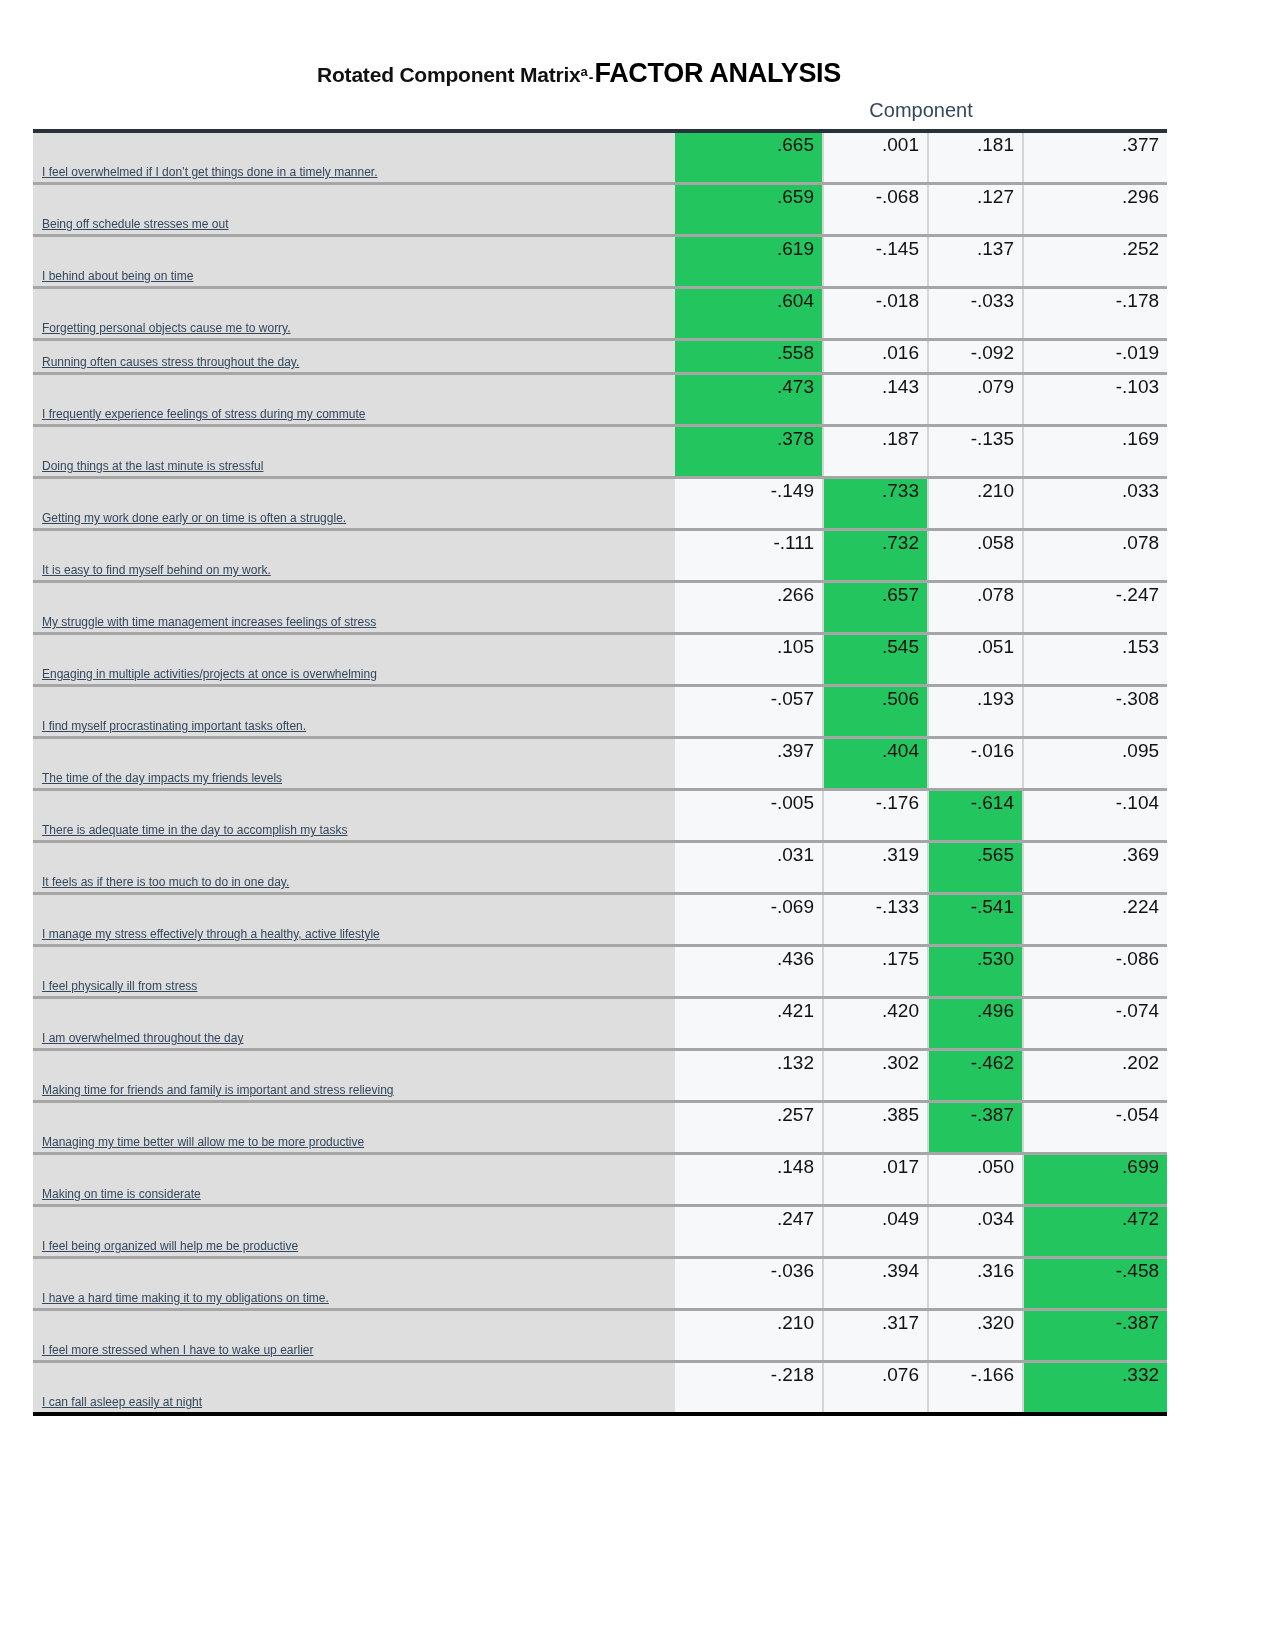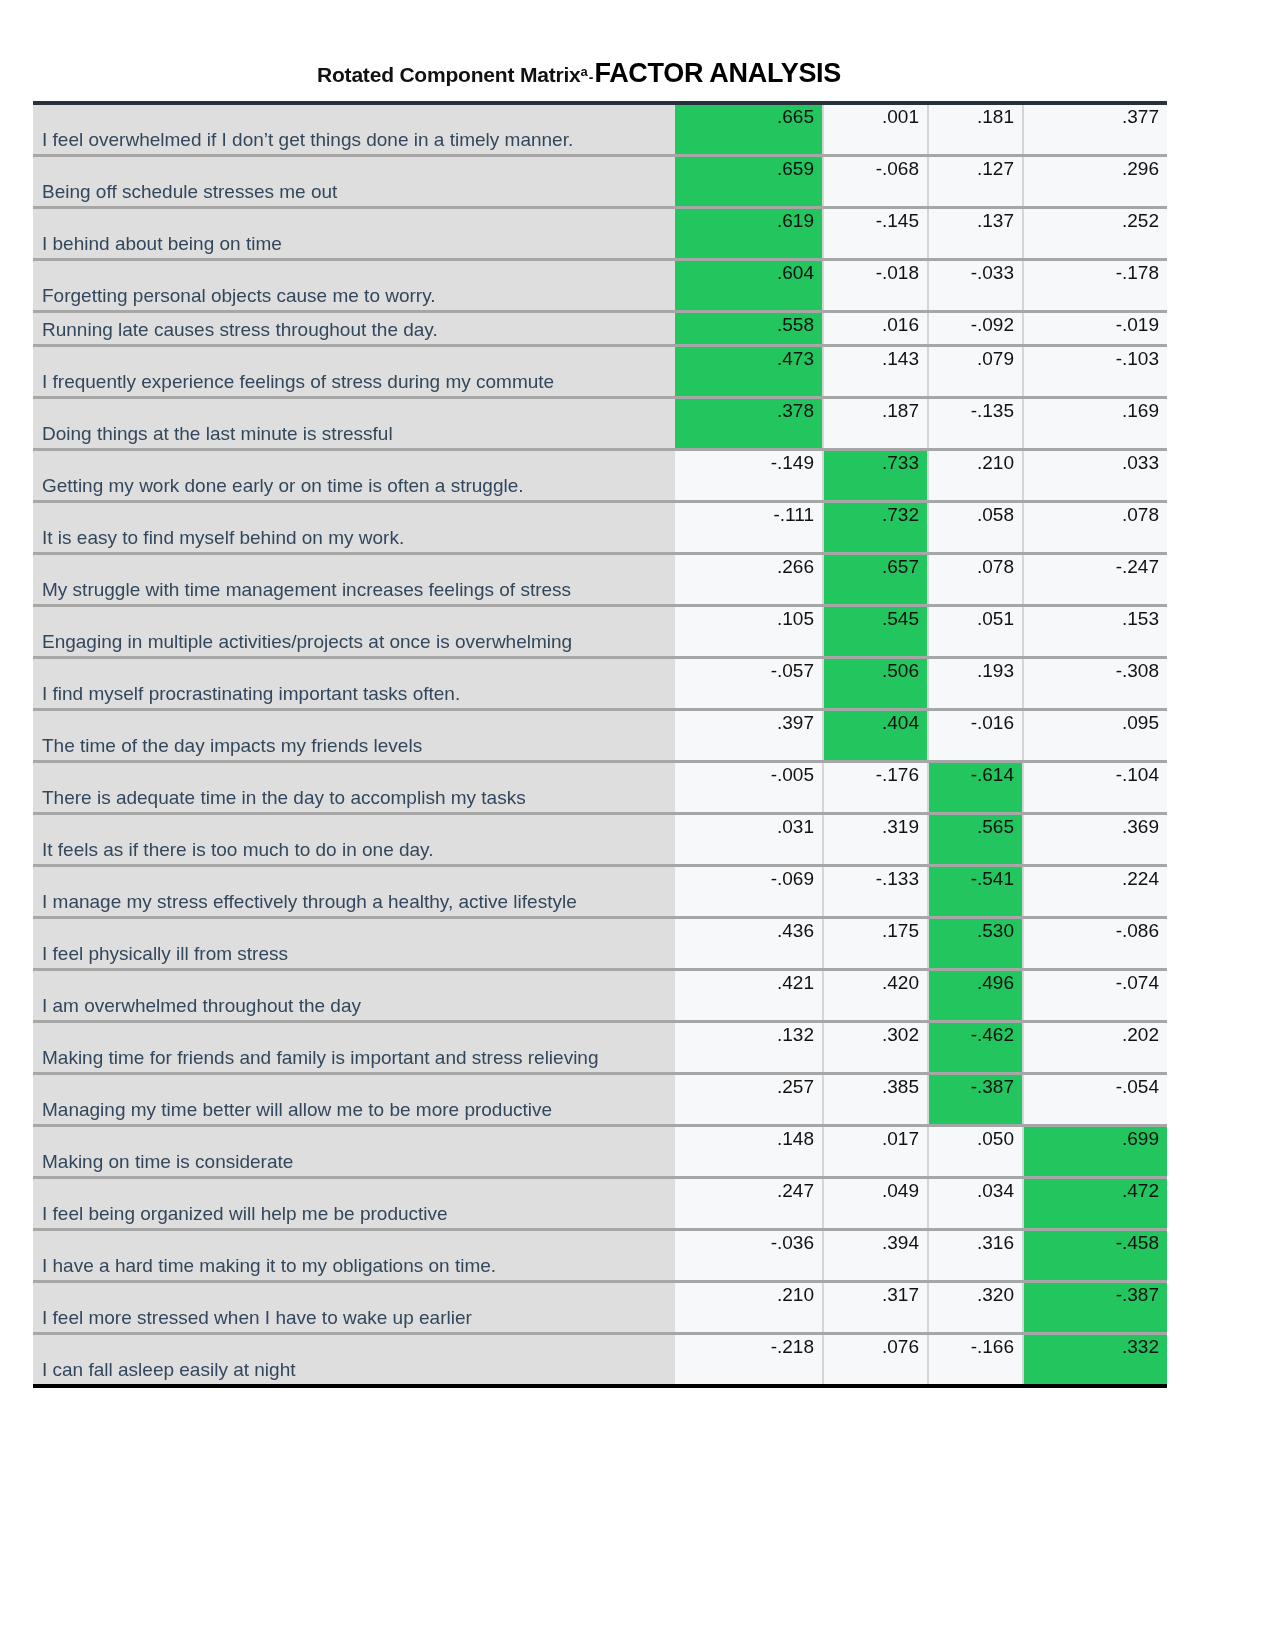--- a/index.html
+++ b/index.html
@@ -111,25 +111,26 @@
     vertical-align: top;
   }
   tbody tr.short td { height: 28px; }
   tbody tr:last-child td {
     border-bottom: 4px solid #000000;
   }
 
   td.label {
     background: #dedede;
     color: #33475c;
-    font-size: 19px;
+    font-size: 12px;
     padding: 0 4px 3px 9px;
     vertical-align: bottom;
     white-space: nowrap;
     overflow: hidden;
+    text-decoration: underline;
   }
 
   td.val {
     background: #f7f8fa;
     color: #111111;
     text-align: right;
     padding: 1px 8px 0 4px;
     vertical-align: top;
     font-size: 19px;
     border-left: 2px solid #d5d5d5;
@@ -150,20 +151,24 @@
 
   <table class="matrix">
     <colgroup>
       <col class="c-label">
         <col class="c-v1">
         <col class="c-v2">
         <col class="c-v3">
         <col class="c-v4">
     </colgroup>
     <thead>
+      <tr>
+        <td class="hdr-blank"></td>
+        <td class="hdr-component" colspan="4">Component</td>
+      </tr>
       <tr class="rule-row">
         <td class="ruled"></td>
         <td class="ruled"></td>
         <td class="ruled"></td>
         <td class="ruled"></td>
         <td class="ruled"></td>
       </tr>
     </thead>
     <tbody id="matrix-body">
         <tr>
@@ -188,21 +193,21 @@
           <td class="val">.252</td>
         </tr>
         <tr>
           <td class="label">Forgetting personal objects cause me to worry.</td>
           <td class="val c1 hl">.604</td>
           <td class="val">-.018</td>
           <td class="val">-.033</td>
           <td class="val">-.178</td>
         </tr>
         <tr class="short">
-          <td class="label">Running late causes stress throughout the day.</td>
+          <td class="label">Running often causes stress throughout the day.</td>
           <td class="val c1 hl">.558</td>
           <td class="val">.016</td>
           <td class="val">-.092</td>
           <td class="val">-.019</td>
         </tr>
         <tr>
           <td class="label">I frequently experience feelings of stress during my commute</td>
           <td class="val c1 hl">.473</td>
           <td class="val">.143</td>
           <td class="val">.079</td>

